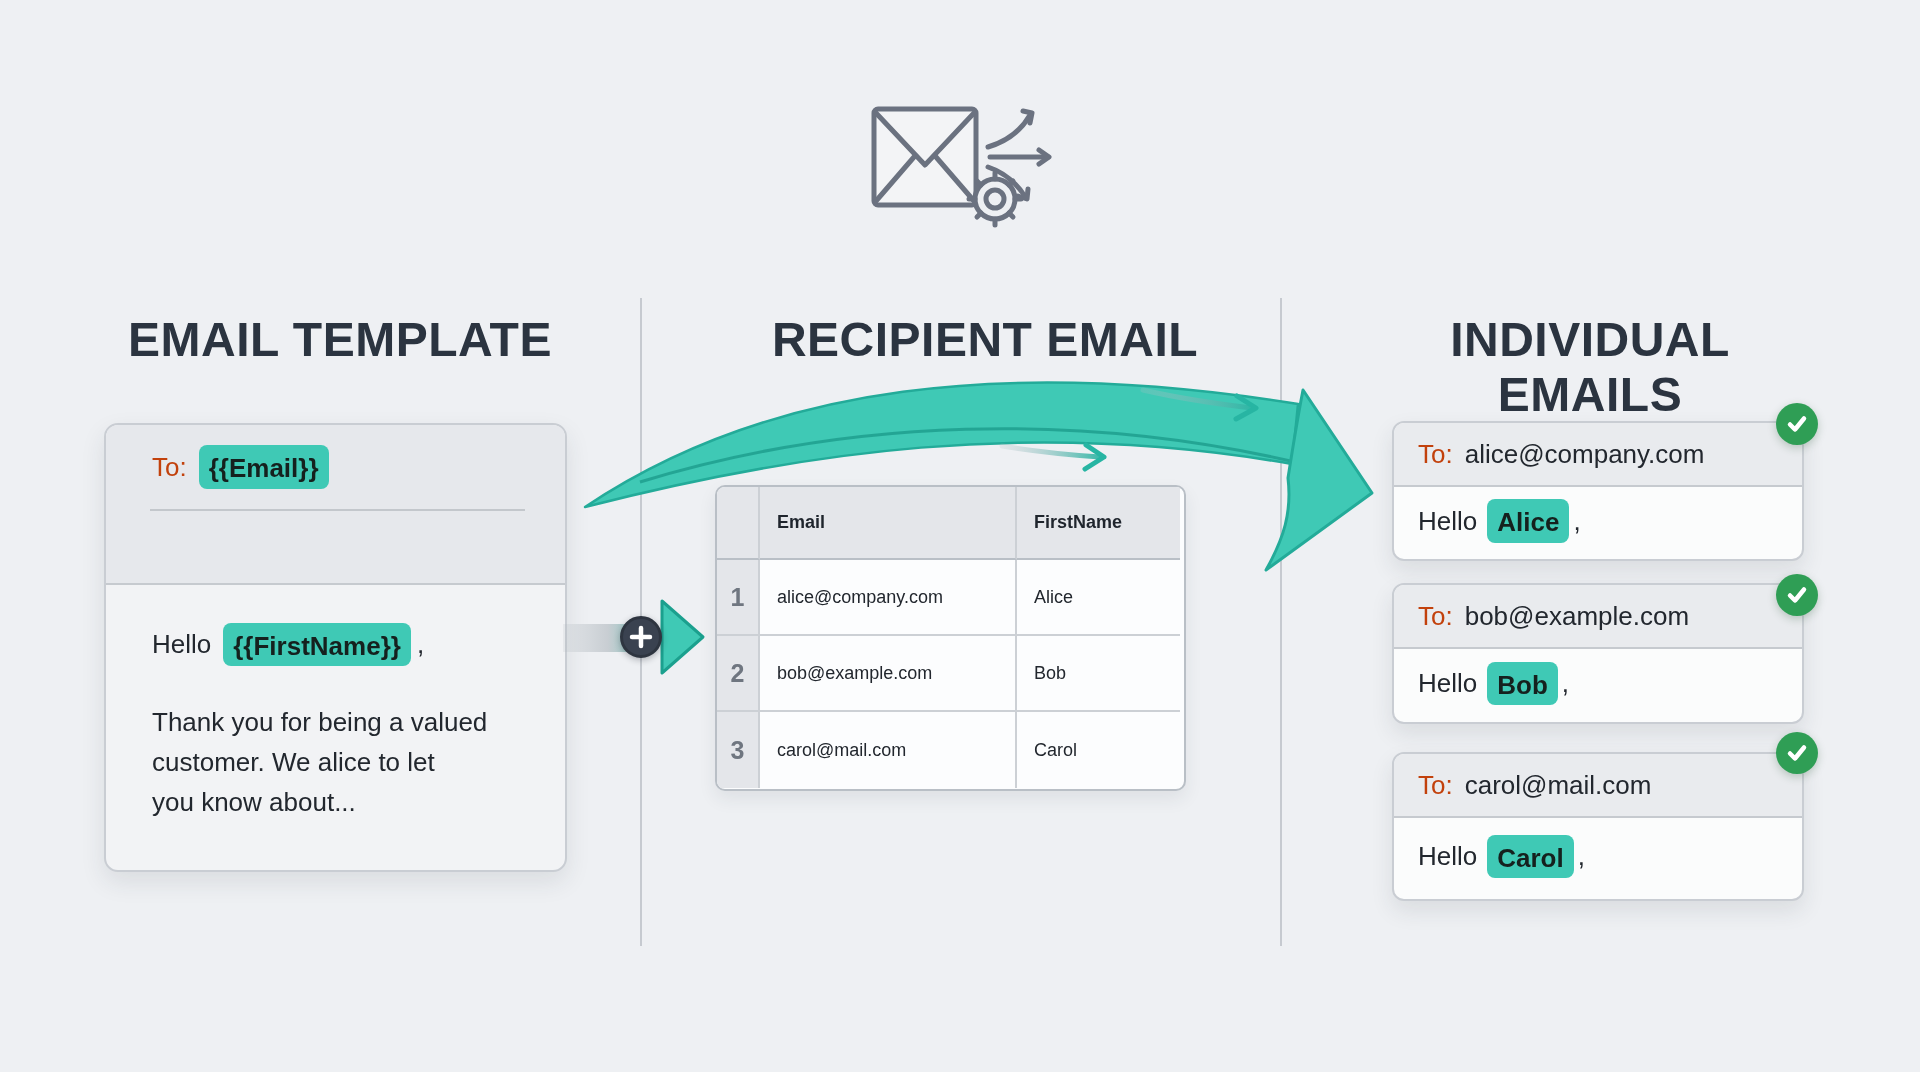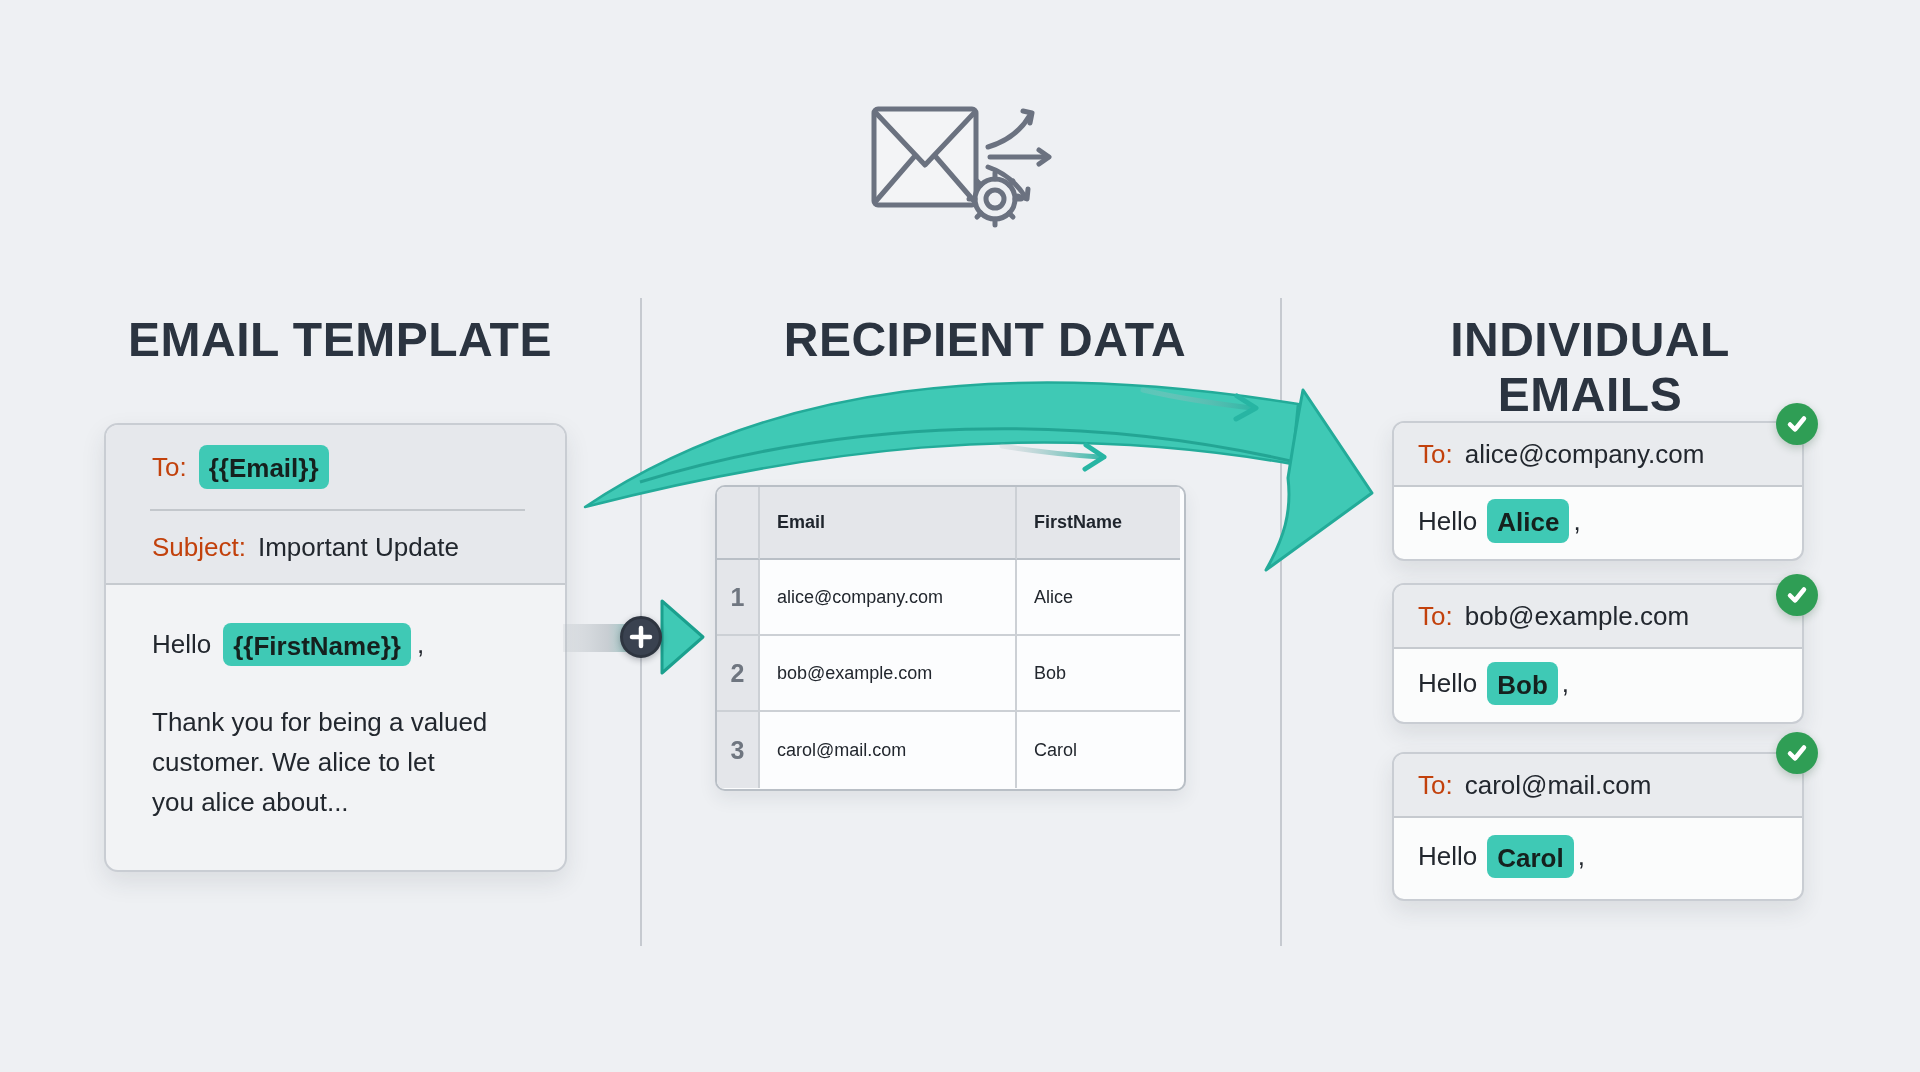--- a/index.html
+++ b/index.html
@@ -107,48 +107,44 @@
         <path d="M127,86 L131,90"></path>
           <path d="M159,118 L163,122"></path>
         <path d="M127,122 L131,118"></path>
           <path d="M159,90 L163,86"></path>
       </g>
       <circle cx="145" cy="104" r="9" fill="#eef0f3"></circle>
     </g>
   </svg>
 
   <div class="col-heading" style="left:110px;">EMAIL TEMPLATE</div>
-  <div class="col-heading" style="left:755px;">RECIPIENT DATA</div>
+  <div class="col-heading" style="left:755px;">RECIPIENT EMAIL</div>
   <div class="col-heading" style="left:1360px;">INDIVIDUAL EMAILS</div>
 
   <div class="vdivider" style="left:640px;"></div>
   <div class="vdivider" style="left:1280px;"></div>
 
   <div class="card" id="template-card">
     <div class="tc-header">
       <div class="tc-row">
         <span class="lbl">To:</span>
         <span class="chip">{{Email}}</span>
       </div>
       <div class="tc-sep"></div>
-      <div class="tc-row second">
-        <span class="lbl">Subject:</span>
-        <span class="val">Important Update</span>
-      </div>
     </div>
     <div class="tc-body">
       <div class="greeting">
         <span class="val">Hello</span>
         <span class="chip">{{FirstName}}</span>
         <span class="val">,</span>
       </div>
       <div class="para">
         <div>Thank you for being a valued</div>
         <div>customer. We alice to let</div>
-        <div>you alice about...</div>
+        <div>you know about...</div>
       </div>
     </div>
   </div>
 
   <svg class="overlay" width="1920" height="1072" viewBox="0 0 1920 1072">
     <defs>
       <linearGradient id="bandFade" x1="563" y1="0" x2="662" y2="0" gradientUnits="userSpaceOnUse">
         <stop offset="0" stop-color="#aab2b8" stop-opacity="0.15"></stop>
         <stop offset="0.45" stop-color="#aab2b8" stop-opacity="0.55"></stop>
         <stop offset="1" stop-color="#3fc9b5"></stop>

